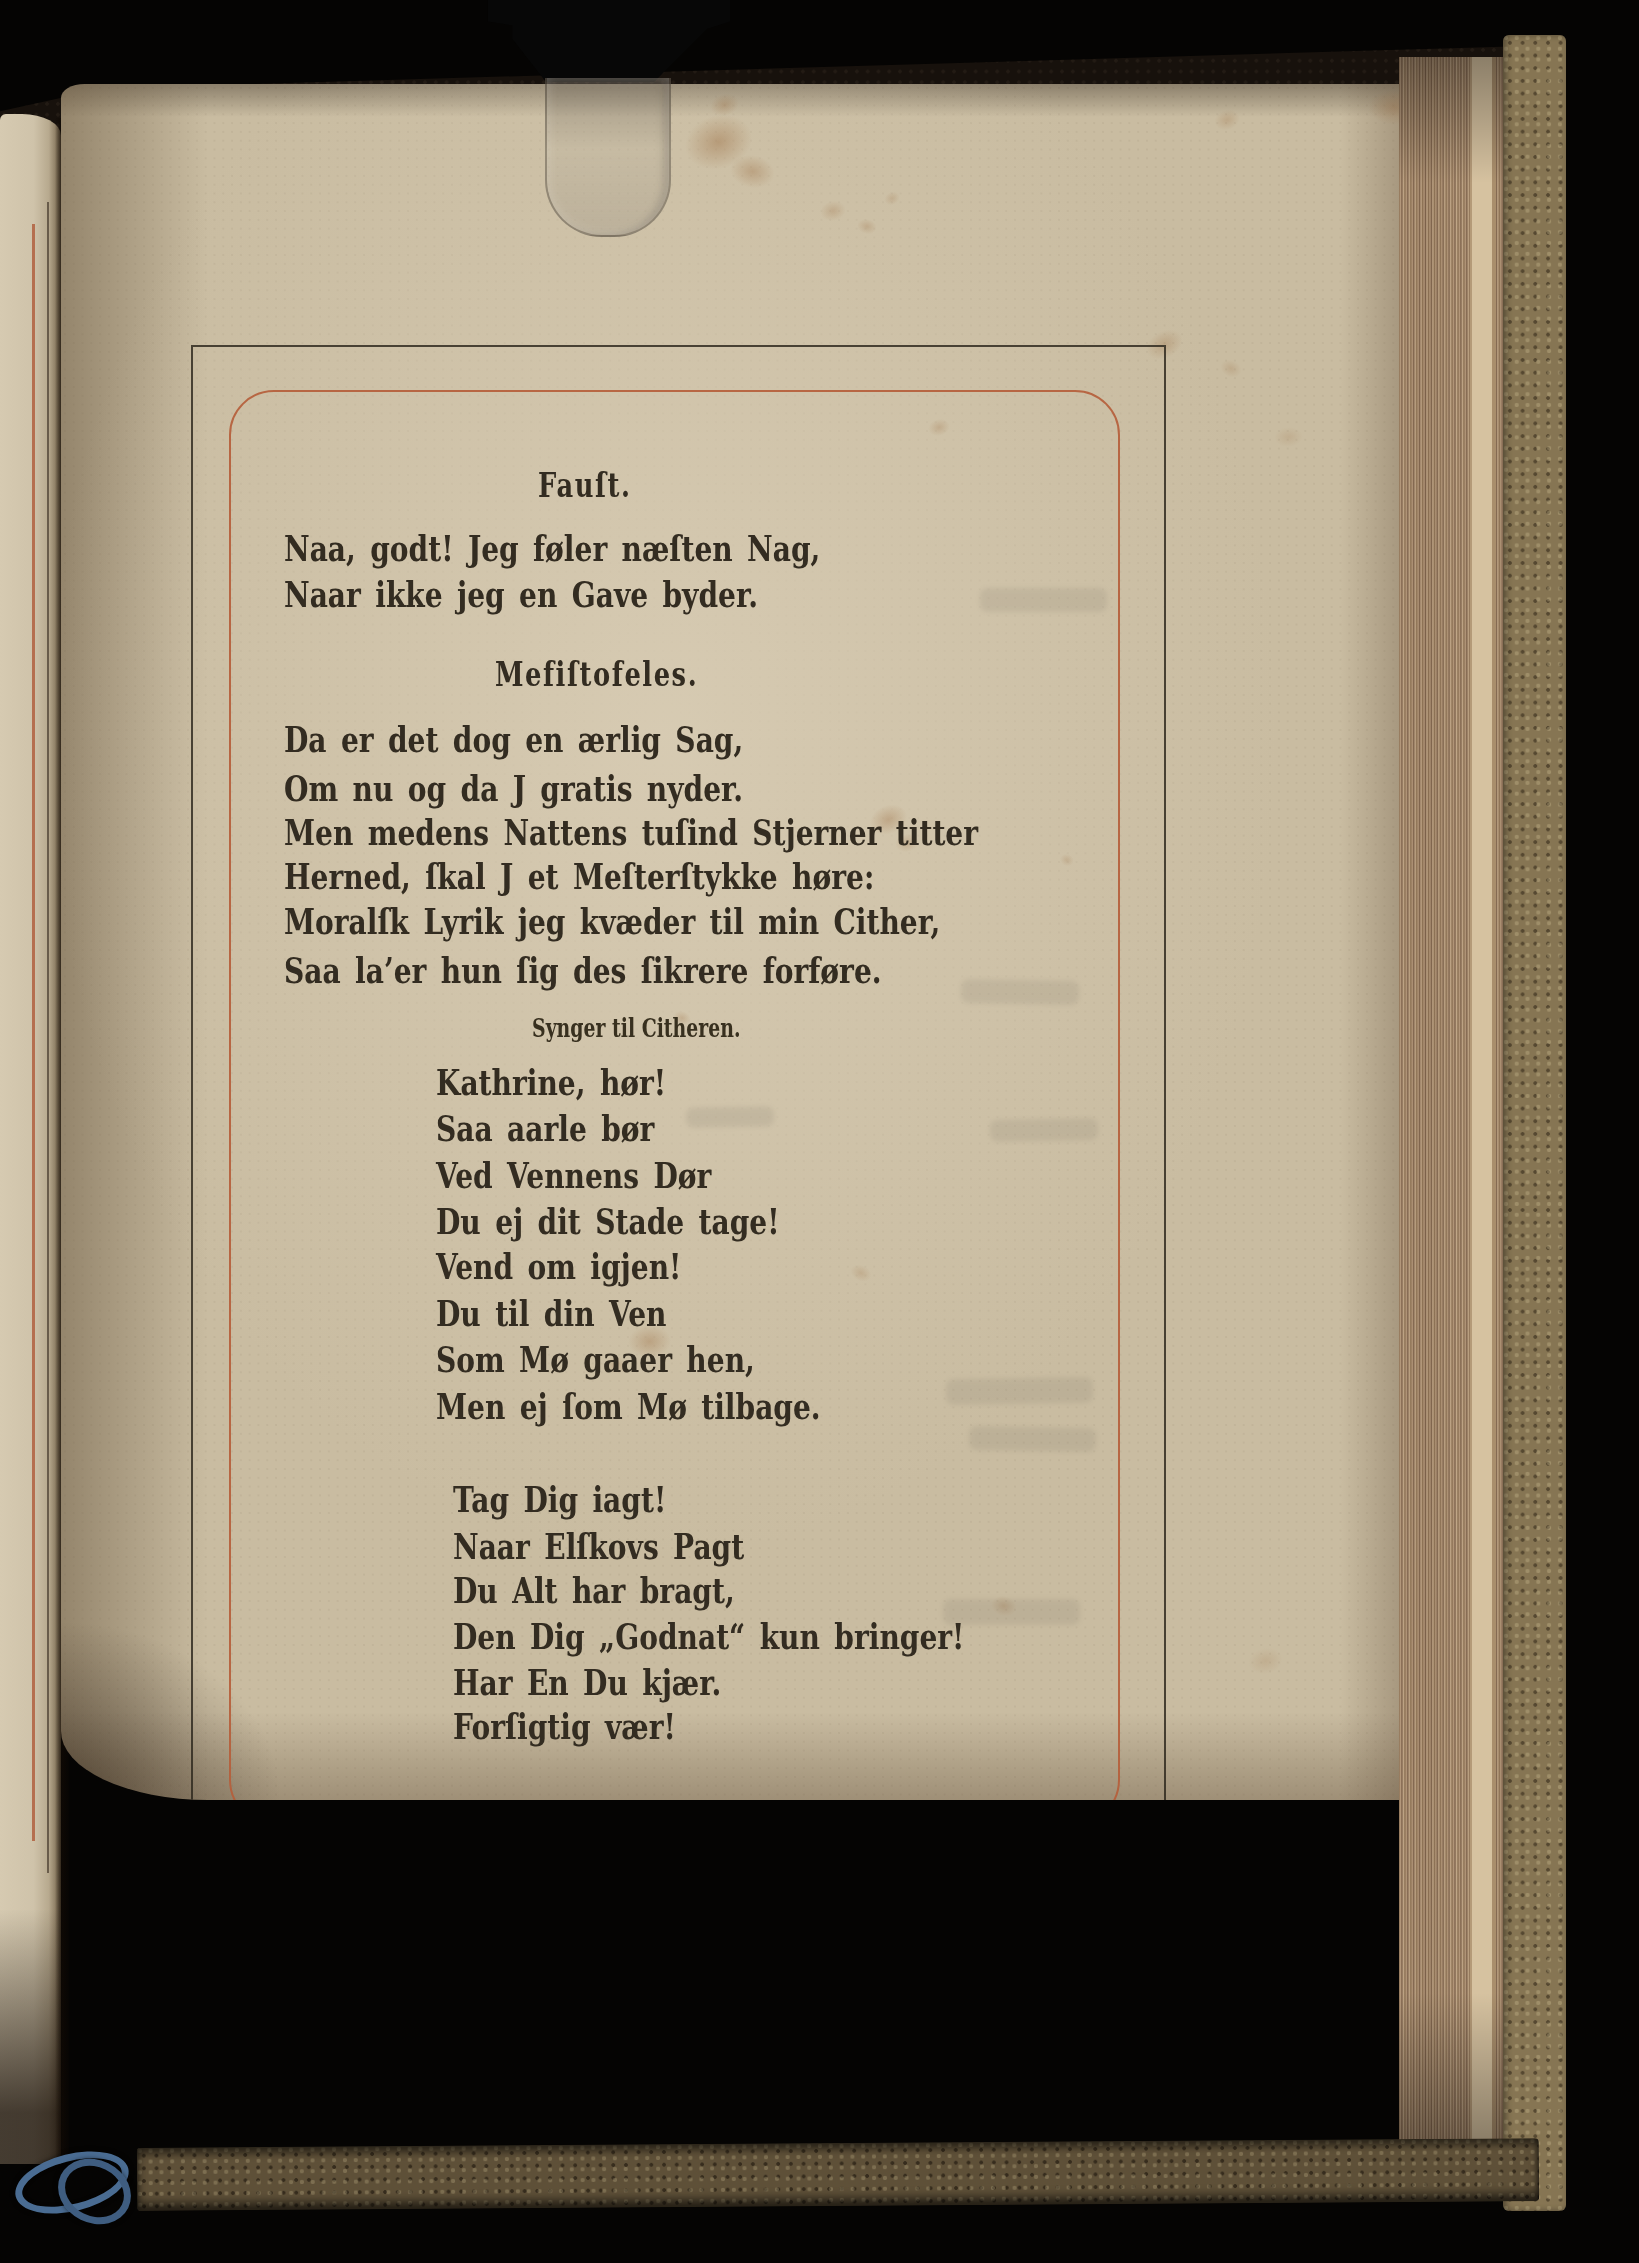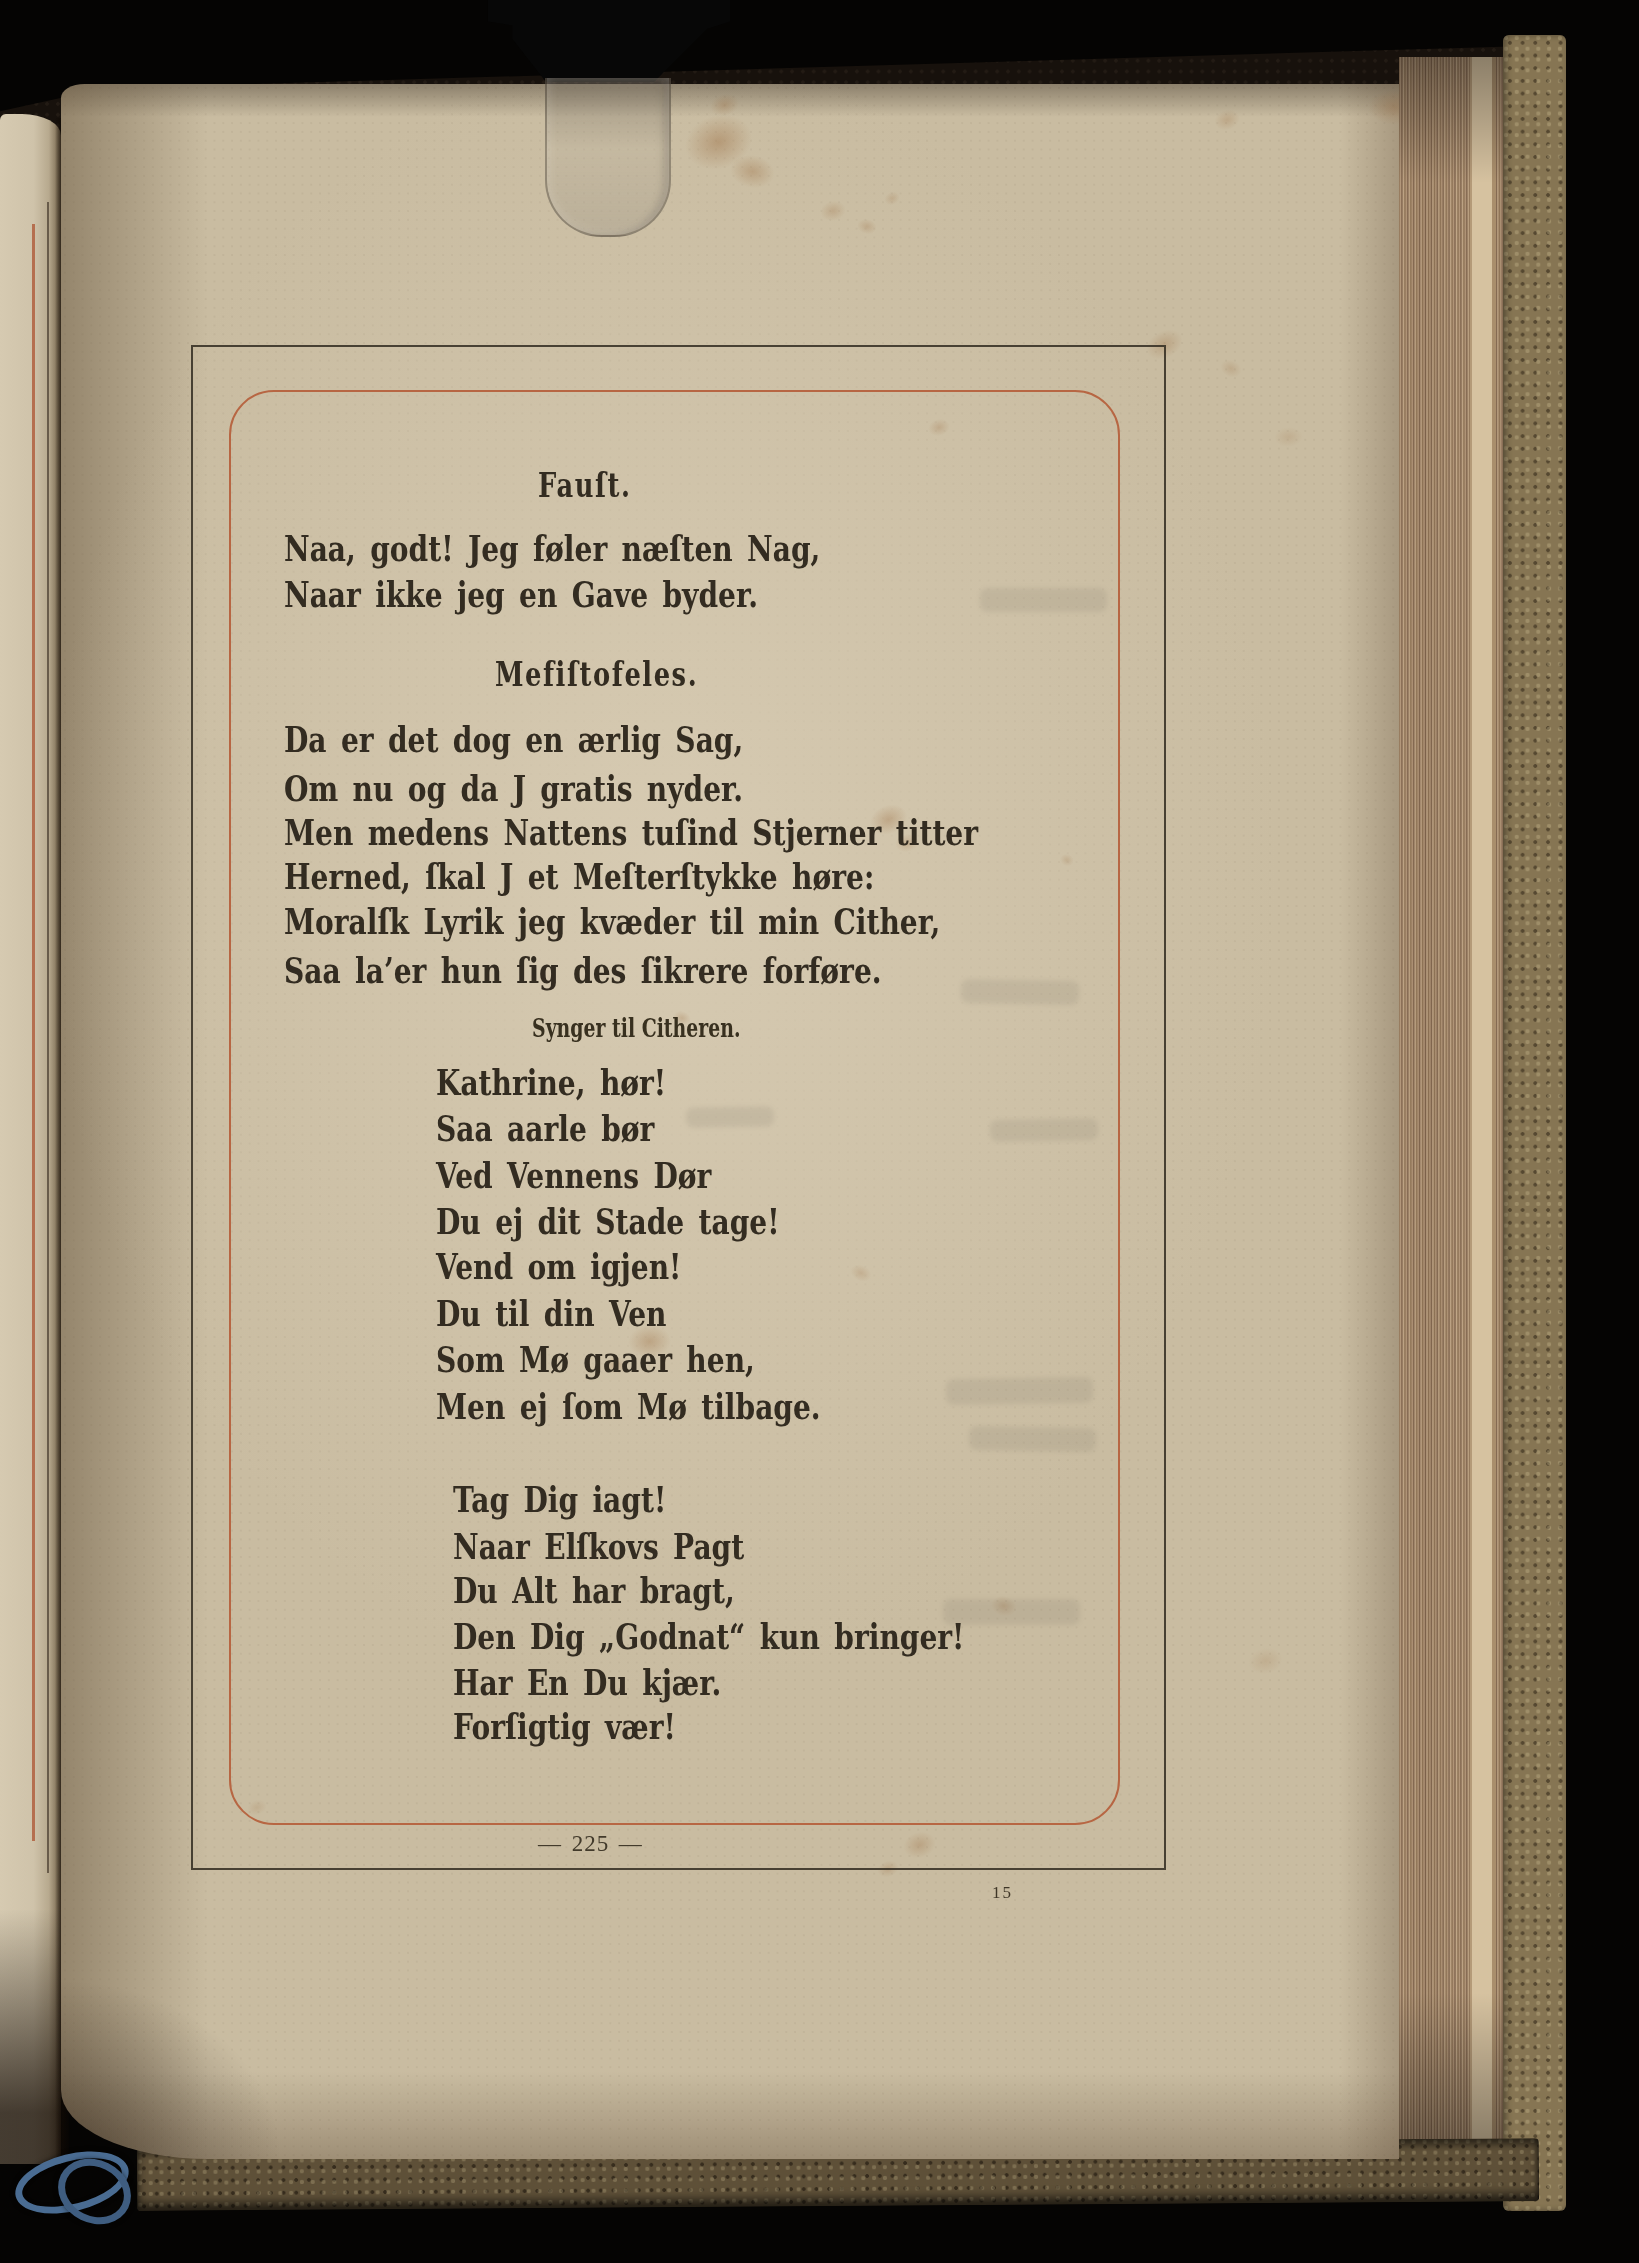--- a/index.html
+++ b/index.html
@@ -32,21 +32,21 @@
   }
   .left-page-strip .strip-bottom-shade {
     position:absolute; left:0; bottom:0; width:100%; height:255px;
     background:linear-gradient(180deg, rgba(20,12,6,0) 0%, rgba(20,12,6,.75) 80%);
   }
   .gutter-crease {
     position:absolute; left:55px; top:118px; width:13.7px; height:2043px;
     background:linear-gradient(90deg, rgba(15,9,4,0) 0%, rgba(15,9,4,.8) 55%, rgba(15,9,4,.2) 100%);
   }
   .page-main {
-    position:absolute; left:61px; top:84px; width:1338px; height:2075px;
+    position:absolute; left:61px; top:84px; width:1338px; height:1716px;
     background-color:#c9bca1;
     background-image:
       radial-gradient(ellipse 882px 1176px at 45% 38%, rgba(216,204,180,.9), rgba(216,204,180,0) 70%),
       radial-gradient(ellipse 314px 255px at 0% 100%, rgba(40,28,18,.55), rgba(40,28,18,0) 70%),
       linear-gradient(90deg, rgba(105,88,64,.55) 0px, rgba(105,88,64,0) 147px),
       linear-gradient(270deg, rgba(90,70,50,.30) 0px, rgba(90,70,50,0) 59px),
       linear-gradient(0deg, rgba(80,60,40,.35) 0px, rgba(80,60,40,0) 88px),
       linear-gradient(180deg, rgba(40,30,20,.38) 0px, rgba(40,30,20,0) 33px),
       radial-gradient(circle at 3.9px 3.9px, rgba(90,75,55,.07) 0 1px, transparent 1.5px);
     background-size:auto,auto,auto,auto,auto,auto,8.8px 8.8px;

